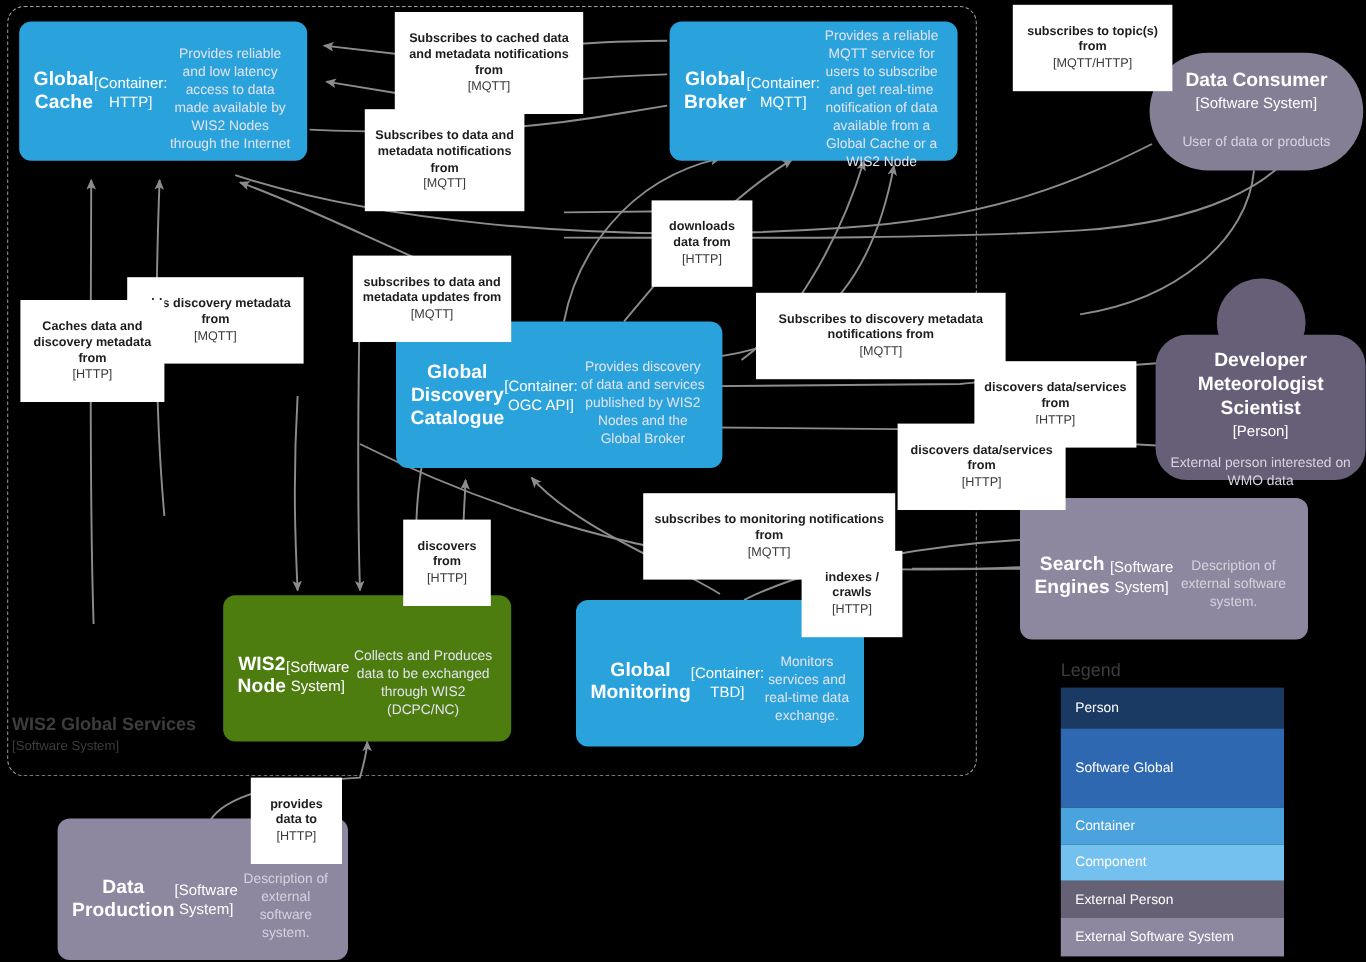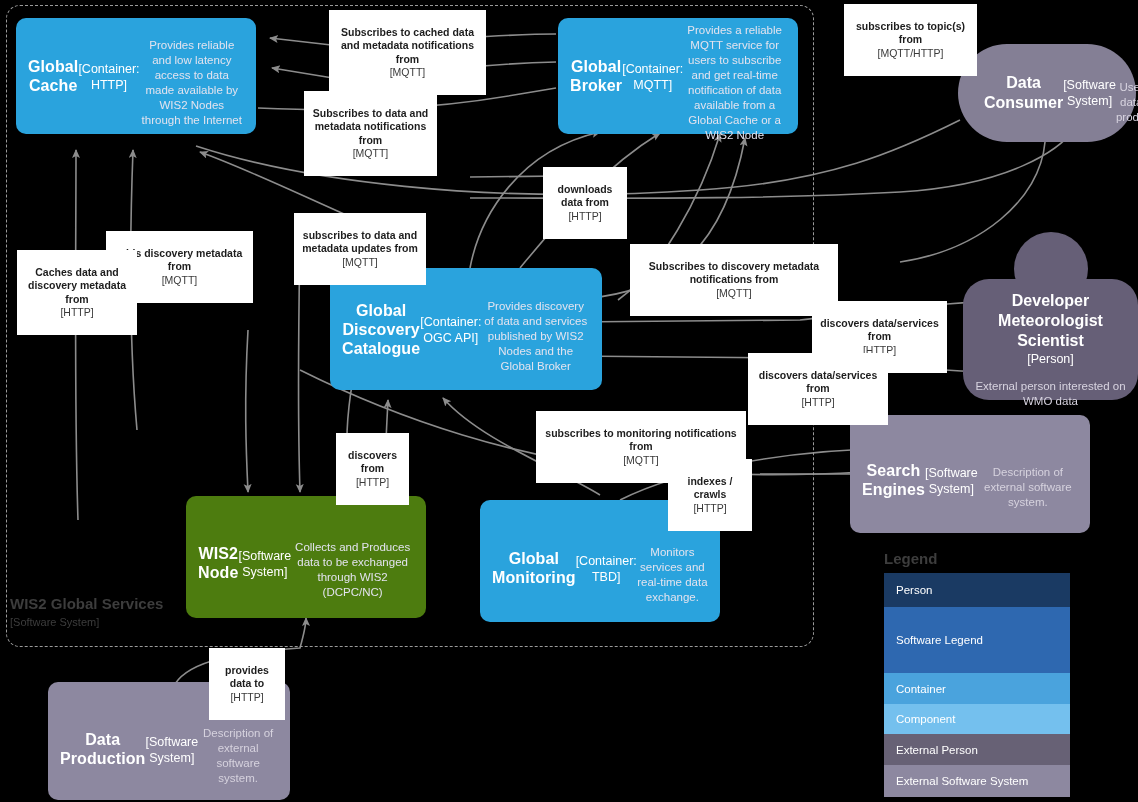--- a/index.html
+++ b/index.html
@@ -42,21 +42,21 @@
     display:flex;flex-direction:column;align-items:center;text-align:center;color:#fff;
   }
   .person .n-title{font-size:16px;font-weight:bold;line-height:20px;}
   .person .n-type{font-size:12.5px;line-height:16px;}
   .person .n-desc{font-size:11.5px;line-height:15px;color:#d8d4e0;margin-top:12px;}
 
   
   .pill{
     position:absolute;background:#847f95;border-radius:60px;z-index:3;
     box-sizing:border-box;padding:14px 26px;
-    display:flex;flex-direction:row;align-items:center;text-align:center;color:#fff;
+    display:flex;flex-direction:column;align-items:center;text-align:right;color:#fff;
   }
   .pill .n-title{font-size:16px;font-weight:bold;line-height:20px;}
   .pill .n-type{font-size:12.5px;line-height:16px;}
   .pill .n-desc{font-size:11.5px;line-height:15px;color:#d8d4e0;margin-top:18px;}
 
   
   .boundary{
     position:absolute;border:1.6px dashed #9a9a9a;border-radius:14px;
     z-index:1;
   }
@@ -71,21 +71,21 @@
     position:absolute;background:#ffffff;color:#1d1d1d;
     font-size:10.5px;font-weight:bold;line-height:13.5px;
     text-align:center;padding:2px 4px;box-sizing:border-box;z-index:4;
     white-space:pre-line;
   }
   .elabel .tech{font-weight:normal;color:#3a3a3a;display:block;}
 
   
   #legend{position:absolute;left:870px;top:550px;width:200px;z-index:5;}
   #legend .lg-title{
-    color:#3d3d3d;font-size:15px;font-weight:bold;margin:0 0 6px 14px;
+    color:#3d3d3d;font-size:15px;font-weight:normal;margin:0 0 6px 14px;
   }
   .lg-rows{width:186px;margin-left:14px;}
   .lg-row{
     display:flex;align-items:center;color:#ffffff;
     font-size:11.5px;padding-left:12px;box-sizing:border-box;
   }
 </style>
 </head>
 <body>
 
@@ -274,21 +274,21 @@
     <span class="tech">[HTTP]</span>
   </div>
 
   <div id="legend">
     <div class="lg-title">Legend</div>
     <div class="lg-rows">
       <div class="lg-row" style="background:#1a3a63;height:34px;">
         <span>Person</span>
       </div>
       <div class="lg-row" style="background:#2e68b0;height:66px;">
-        <span>Software Legend</span>
+        <span>Software Global</span>
       </div>
       <div class="lg-row" style="background:#4aa3dd;height:31px;">
         <span>Container</span>
       </div>
       <div class="lg-row" style="background:#74c0ee;height:30px;">
         <span>Component</span>
       </div>
       <div class="lg-row" style="background:#676175;height:31px;">
         <span>External Person</span>
       </div>

